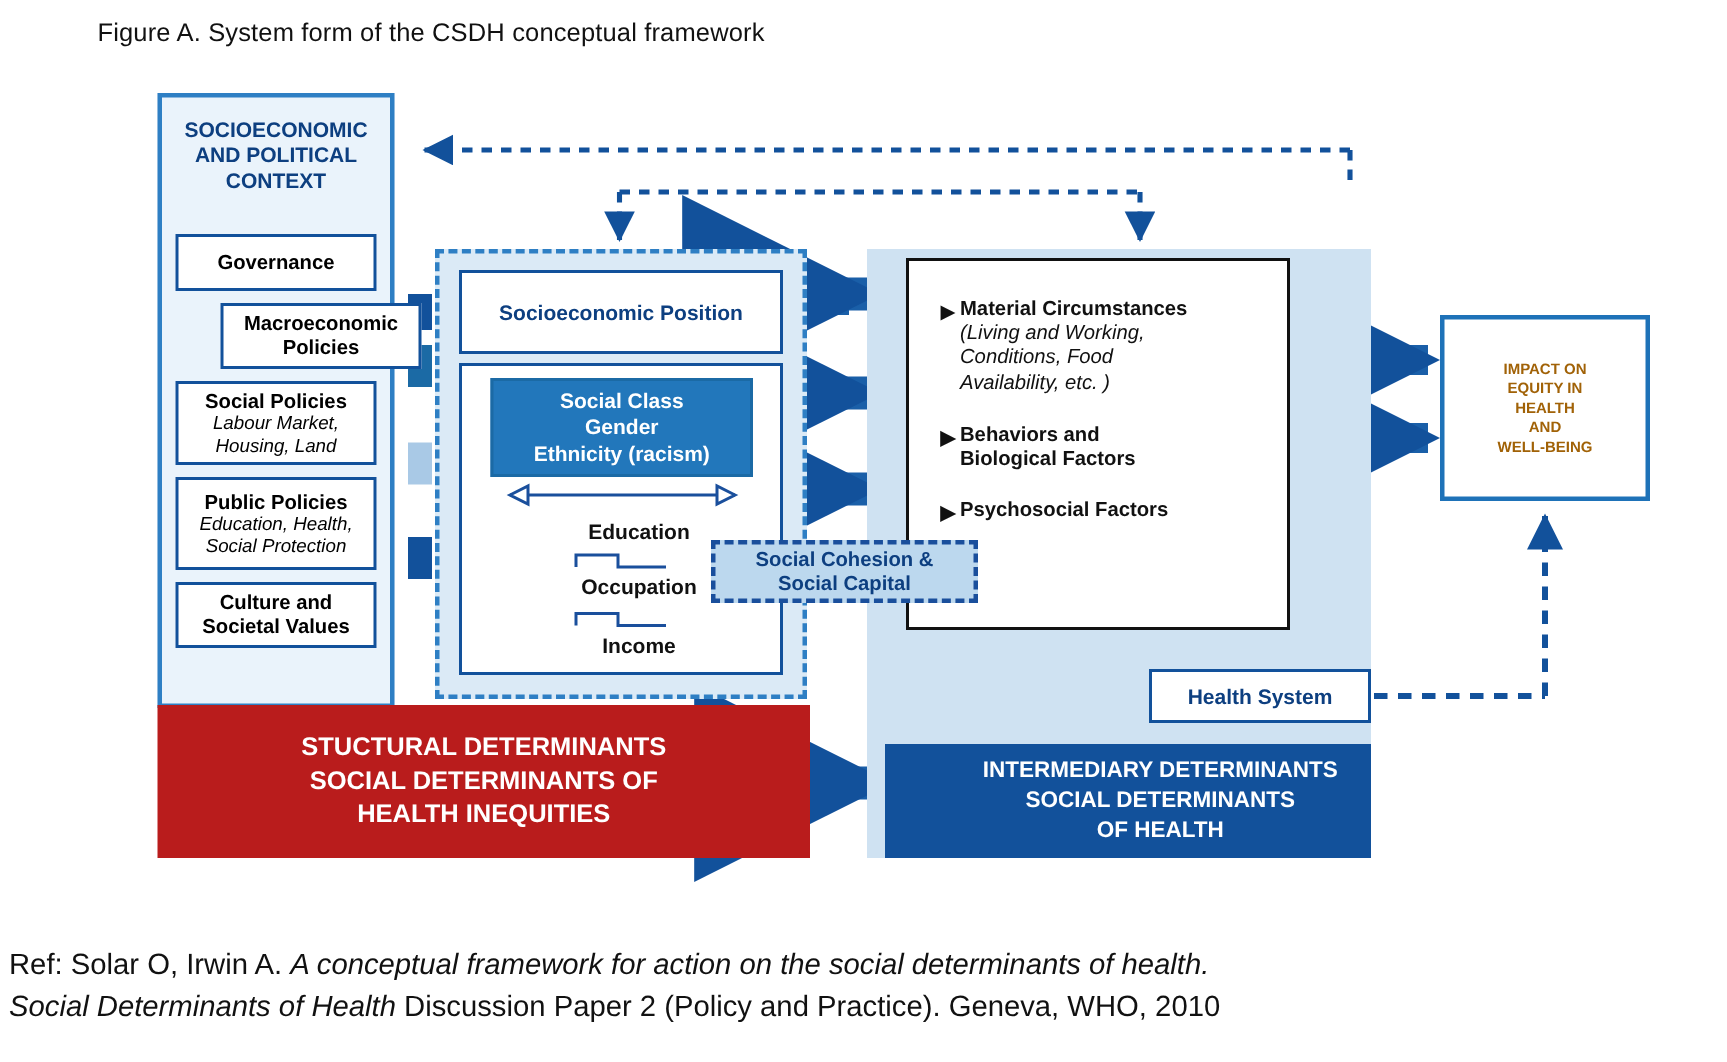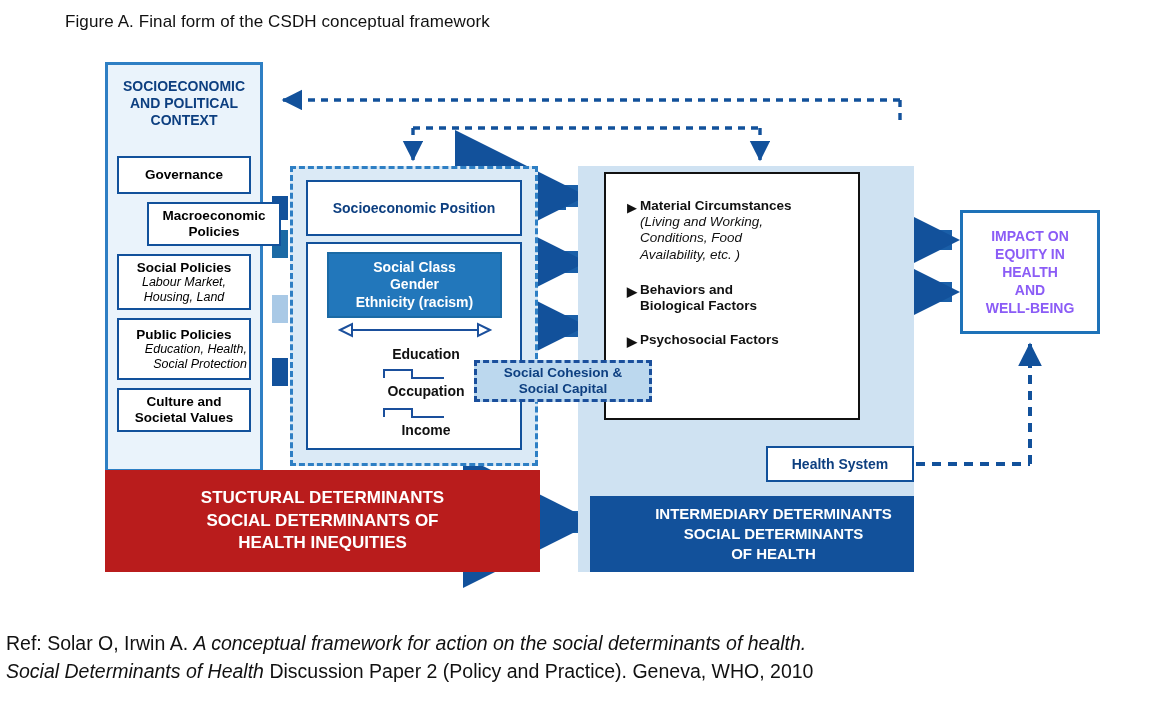--- a/index.html
+++ b/index.html
@@ -37,21 +37,21 @@
     text-align:center;font-weight:bold;font-size:14px;color:#0d3f80;
     line-height:1.22;
   }
   .ctx-item{
     left:117px;width:134px;border:2px solid #12519b;background:#fff;
     font-size:13.5px;line-height:1.16;padding:3px 2px;
   }
   #ctx-governance{top:156px;height:38px;}
   #ctx-macro{top:202px;height:44px;margin-left:30px;}
   #ctx-socialpol{top:254px;height:56px;}
-  #ctx-publicpol{top:318px;height:62px;text-align:right;}
+  #ctx-publicpol{top:318px;height:62px;}
   #ctx-culture{top:388px;height:44px;}
   .ctx-item .main{font-weight:bold;font-size:13.5px;}
   .ctx-item .sub{font-style:italic;font-size:12.5px;font-weight:normal;}
 
   
   #struct-dashed{
     left:290px;top:166px;width:248px;height:300px;
     border:3px dashed #2e7fc4;background:#dbeaf6;
   }
   #sep-position{
@@ -120,37 +120,37 @@
   }
   #inter-bar{
     left:590px;top:496px;width:324px;height:76px;
     background:#12519b;color:#fff;font-weight:bold;font-size:15px;line-height:1.35;padding-left:43px;
   }
 
   
   #impact{
     left:960px;top:210px;width:140px;height:124px;
     border:3px solid #1e72b8;background:#fff;
-    font-weight:bold;font-size:14px;color:#8b5cf6;line-height:1.3;
+    font-weight:bold;font-size:10px;color:#a16207;line-height:1.3;
   }
 
   
   #wires{position:absolute;left:0;top:0;width:1151px;height:620px;pointer-events:none;}
 
   
   .ref{
     position:absolute;left:6px;top:630px;width:1140px;
     font-size:19.5px;line-height:1.42;color:#111;
   }
   .ref .i{font-style:italic;}
 </style>
 </head>
 <body>
 
-<div class="fig-title">Figure A. Final form of the CSDH conceptual framework</div>
+<div class="fig-title">Figure A. System form of the CSDH conceptual framework</div>
 
 <div class="canvas">
 
   <svg id="wires" viewBox="0 0 1151 620">
     <defs>
       <marker id="ah" markerWidth="7" markerHeight="7" refX="5.6" refY="3" orient="auto">
         <path d="M0,0 L6,3 L0,6 z" fill="#12519b"></path>
       </marker>
       <marker id="ahb" markerWidth="7" markerHeight="7" refX="5.6" refY="3" orient="auto">
         <path d="M0,0 L6,3 L0,6 z" fill="#111"></path>

